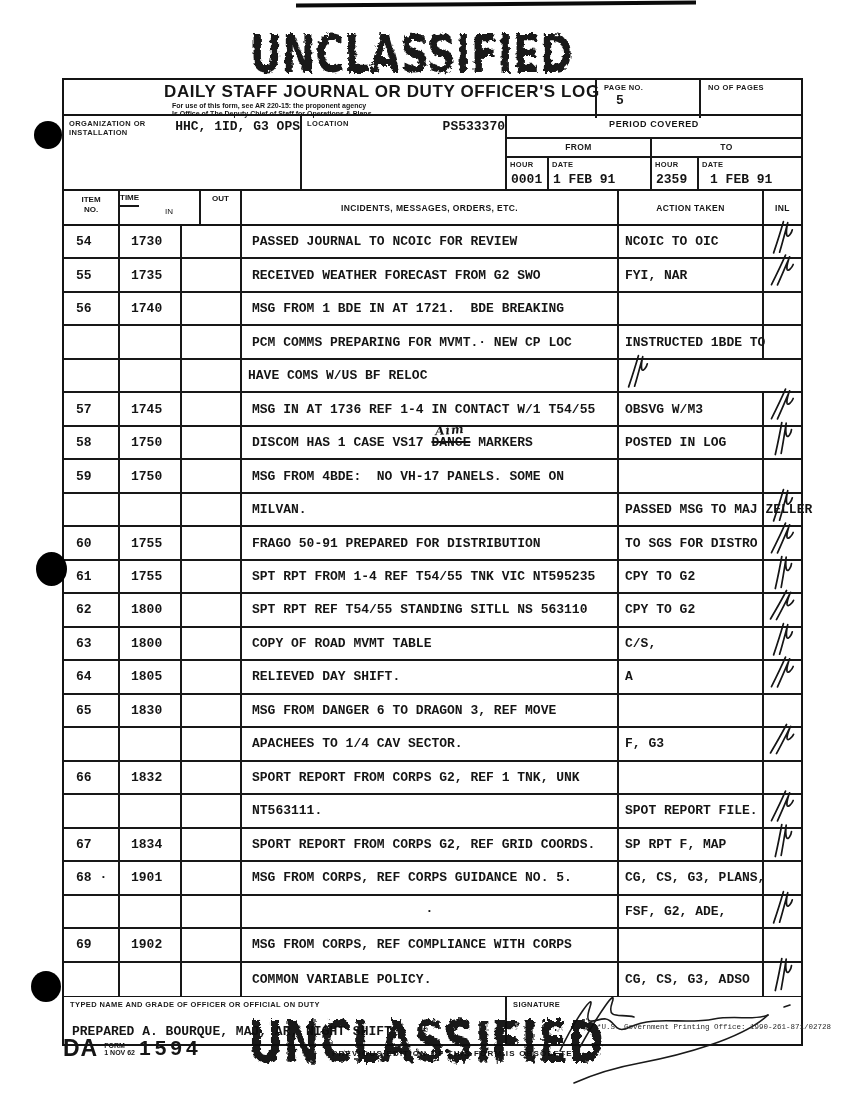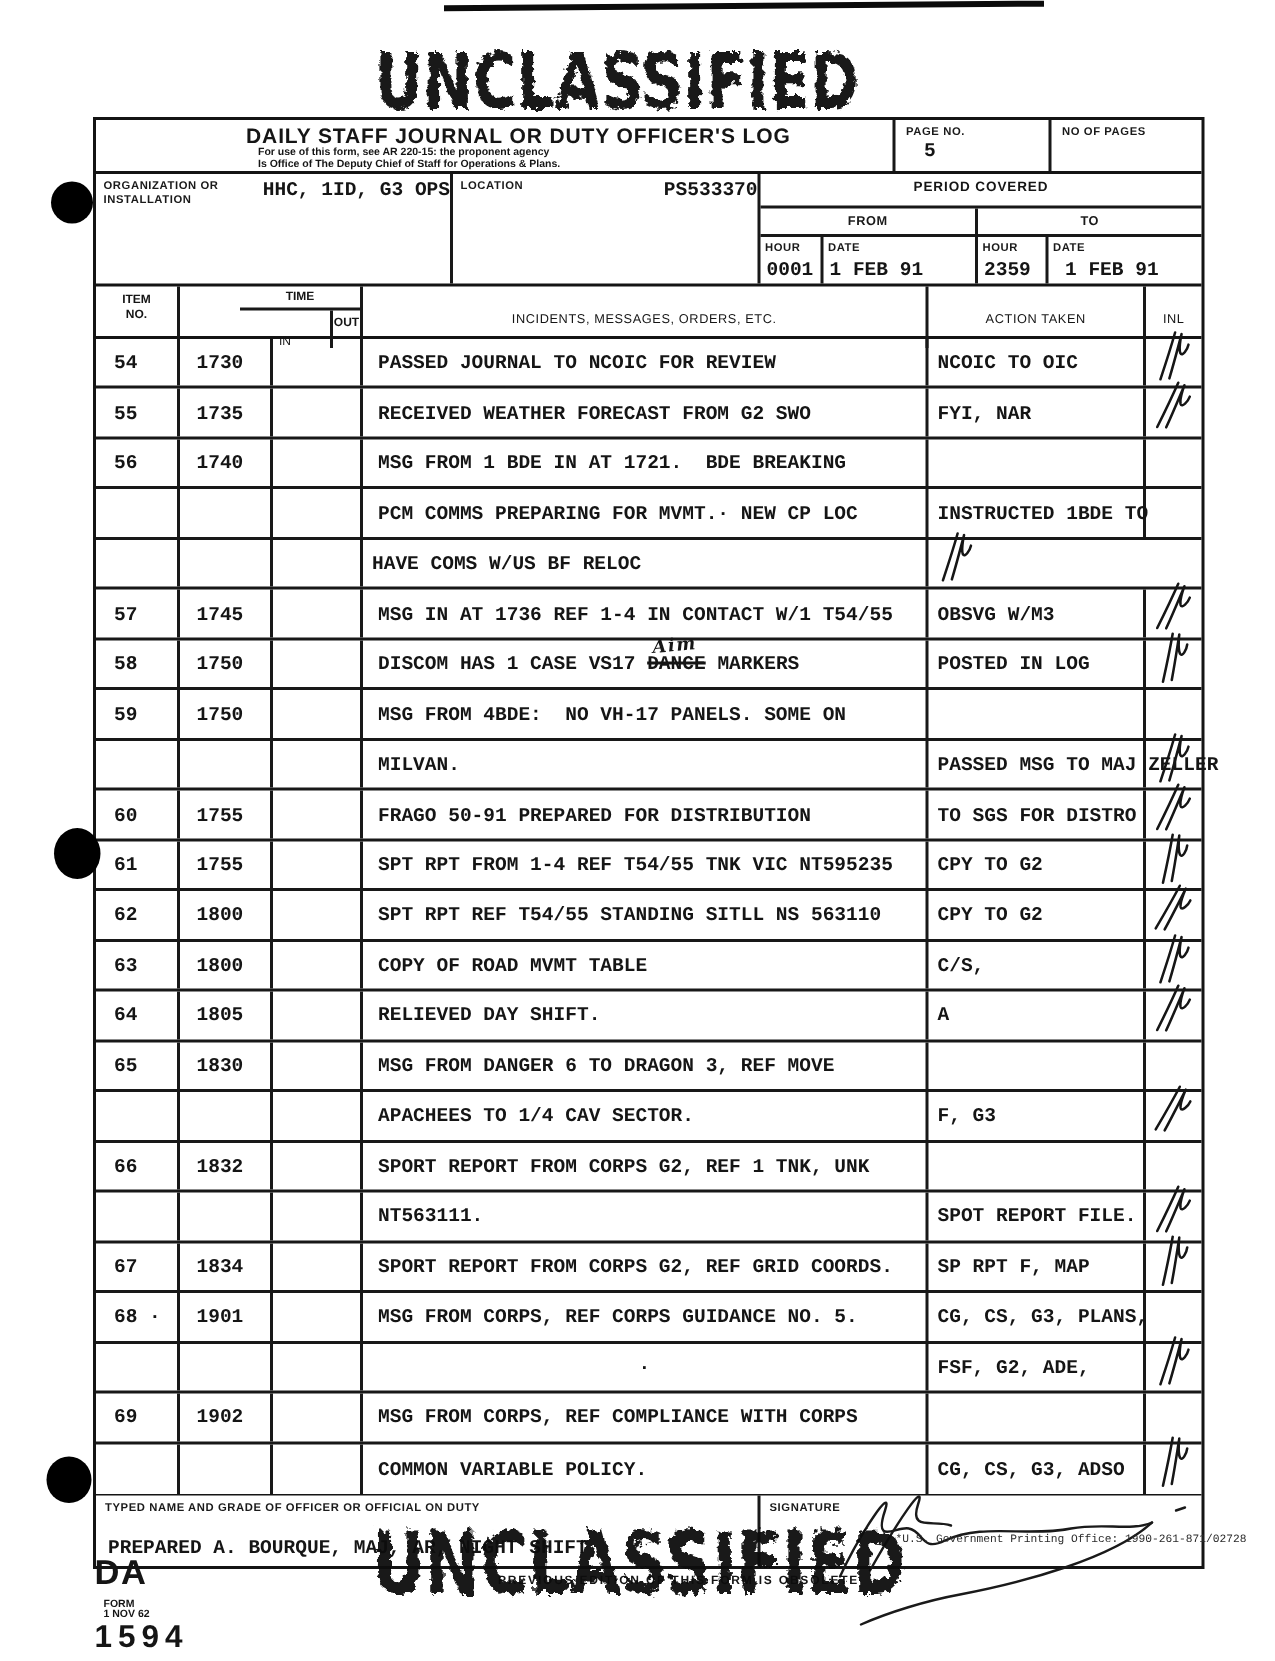--- a/index.html
+++ b/index.html
@@ -22,46 +22,46 @@
   
   .form{position:absolute;left:62px;top:78px;width:737px;border:2.5px solid #141414;background:transparent;z-index:2;}
   .cell{border-right:2px solid #181818;box-sizing:border-box;}
   .cell:last-child{border-right:none;}
   .lbl{font-size:7.5px;font-weight:bold;letter-spacing:.4px;color:#1a1a1a;}
   .mono{font-family:"Liberation Mono","DejaVu Sans Mono",monospace;font-weight:700;font-size:13px;white-space:pre;}
 
   
   .hrow1{display:grid;grid-template-columns:533px 104px 1fr;height:34px;border-bottom:2.5px solid #141414;}
   .title-cell{padding:2px 0 0 100px;}
-  .form-title{font-size:14px;font-weight:bold;letter-spacing:.6px;white-space:nowrap;}
+  .form-title{font-size:17px;font-weight:bold;letter-spacing:.6px;white-space:nowrap;}
   .form-sub{font-size:7px;font-weight:bold;line-height:8px;margin-left:8px;white-space:nowrap;}
   .pageno-cell,.nopages-cell{padding:3px 0 0 7px;}
   .pageno-val{margin:1px 0 0 12px;}
 
   
   .hrow2{display:grid;grid-template-columns:238px 205px 1fr;height:73px;border-bottom:2.5px solid #141414;}
   .org-cell,.loc-cell{padding:3px 0 0 5px;display:flex;flex-direction:row;justify-content:space-between;}
   .org-val,.loc-val{margin:0 0 3px 2px;}
   .period-cell{display:flex;flex-direction:column;}
   .period-title{height:18px;border-bottom:2px solid #181818;text-align:center;padding-top:3px;font-size:9px;font-weight:bold;letter-spacing:.6px;}
   .fromto{display:grid;grid-template-columns:145px 1fr;height:17px;border-bottom:2px solid #181818;}
   .fromto div{text-align:center;padding-top:3px;}
   .hd-grid{display:grid;grid-template-columns:42px 103px 47px 1fr;flex:1;}
   .hd-grid .cell{padding:2px 0 0 3px;display:flex;flex-direction:column;justify-content:space-between;}
   .hd-val{margin:0 0 2px 1px;}
 
   
   .thead{display:grid;grid-template-columns:56px 122px 377px 145px 1fr;height:33px;border-bottom:2.5px solid #141414;}
   .th-item{text-align:center;padding-top:4px;font-size:8px;font-weight:bold;line-height:10px;}
-  .th-time{display:flex;flex-direction:column;margin-left:40px;}
+  .th-time{display:flex;flex-direction:row;}
   .th-time-top{border-bottom:2px solid #181818;text-align:center;font-size:8px;font-weight:bold;padding-top:2px;height:12px;}
   .th-time-bot{flex:1;display:grid;grid-template-columns:62px 1fr;}
   .th-in{border-right:2px solid #181818;text-align:center;padding-top:16px;font-size:8px;font-weight:normal;}
   .th-out{text-align:center;padding-top:3px;font-size:8px;font-weight:bold;}
-  .th-center{display:flex;align-items:center;justify-content:center;font-size:8.5px;font-weight:normal;letter-spacing:.4px;}
+  .th-center{display:flex;align-items:center;justify-content:center;font-size:8.5px;font-weight:bold;letter-spacing:.4px;}
 
   
   .tbody{display:grid;grid-template-rows:repeat(23,1fr);height:770px;}
   .trow{display:grid;grid-template-columns:56px 62px 60px 377px 145px 1fr;border-bottom:2px solid #181818;}
   .trow:last-child{border-bottom:none;}
   .trow .cell{display:flex;align-items:center;}
   .c-item{padding-left:12px;}
   .c-in{padding-left:11px;}
   .c-inc{padding-left:10px;}
   .c-inc.center{justify-content:center;padding-left:0;}
@@ -74,21 +74,21 @@
   .note{position:absolute;left:4px;top:-12px;font-family:"DejaVu Serif",serif;font-style:italic;font-weight:bold;font-size:12px;transform:rotate(-5deg);letter-spacing:1px;}
 
   
   .frow{display:grid;grid-template-columns:443px 1fr;height:47px;border-top:.5px solid #141414;}
   .fname{padding:3px 0 0 6px;display:flex;flex-direction:column;justify-content:space-between;}
   .fname-val{margin:0 0 5px 2px;}
   .fsig{padding:3px 0 0 6px;position:relative;overflow:visible;}
   .signature-svg{position:absolute;left:15px;top:-42px;z-index:6;overflow:visible;}
 
   
-  .da-line{position:absolute;left:63px;top:1036px;display:flex;align-items:flex-start;z-index:3;flex-direction:column;}
+  .da-line{position:absolute;left:63px;top:1036px;display:flex;align-items:flex-start;z-index:3;}
   .da-big{font-size:23px;font-weight:bold;letter-spacing:1px;line-height:24px;}
   .da-small{font-size:7px;font-weight:bold;line-height:7px;margin:6px 4px 0 6px;text-align:left;}
   .da-num{font-size:21px;font-weight:bold;letter-spacing:4px;line-height:24px;}
   .prev-ed{position:absolute;left:332px;top:1049px;font-size:8px;font-weight:bold;letter-spacing:1.2px;z-index:2;}
   .gpo{position:absolute;left:597px;top:1023px;font-family:"Liberation Mono","DejaVu Sans Mono",monospace;font-size:7.5px;color:#2b2b2b;z-index:3;white-space:nowrap;}
 </style>
 </head>
 <body>
 
 <div class="scanline-top"></div>

